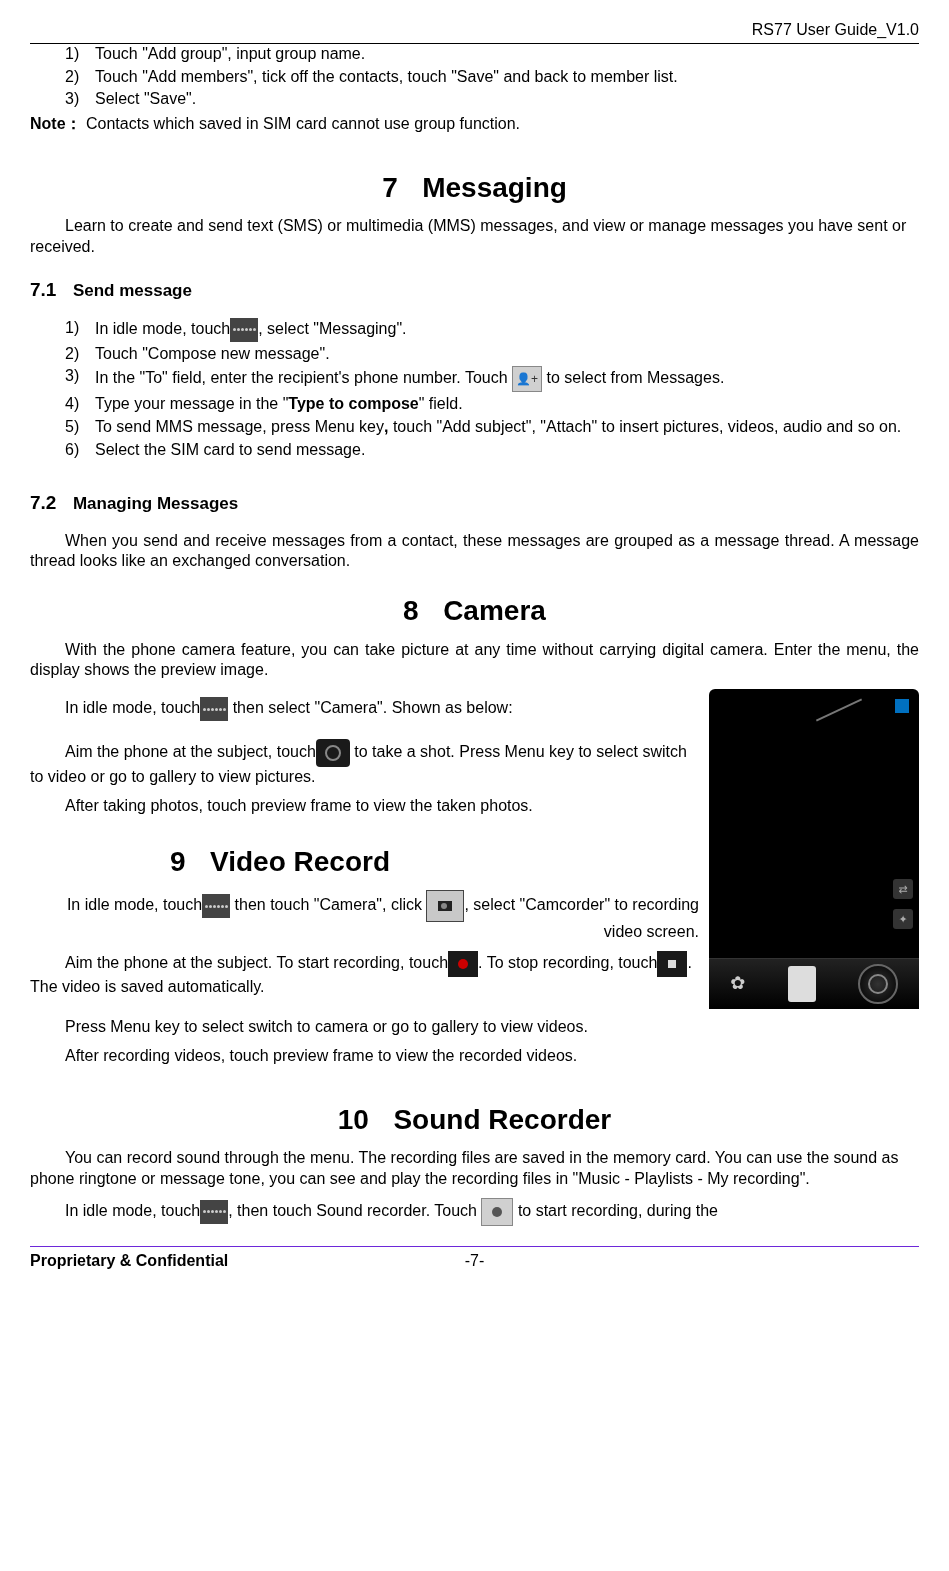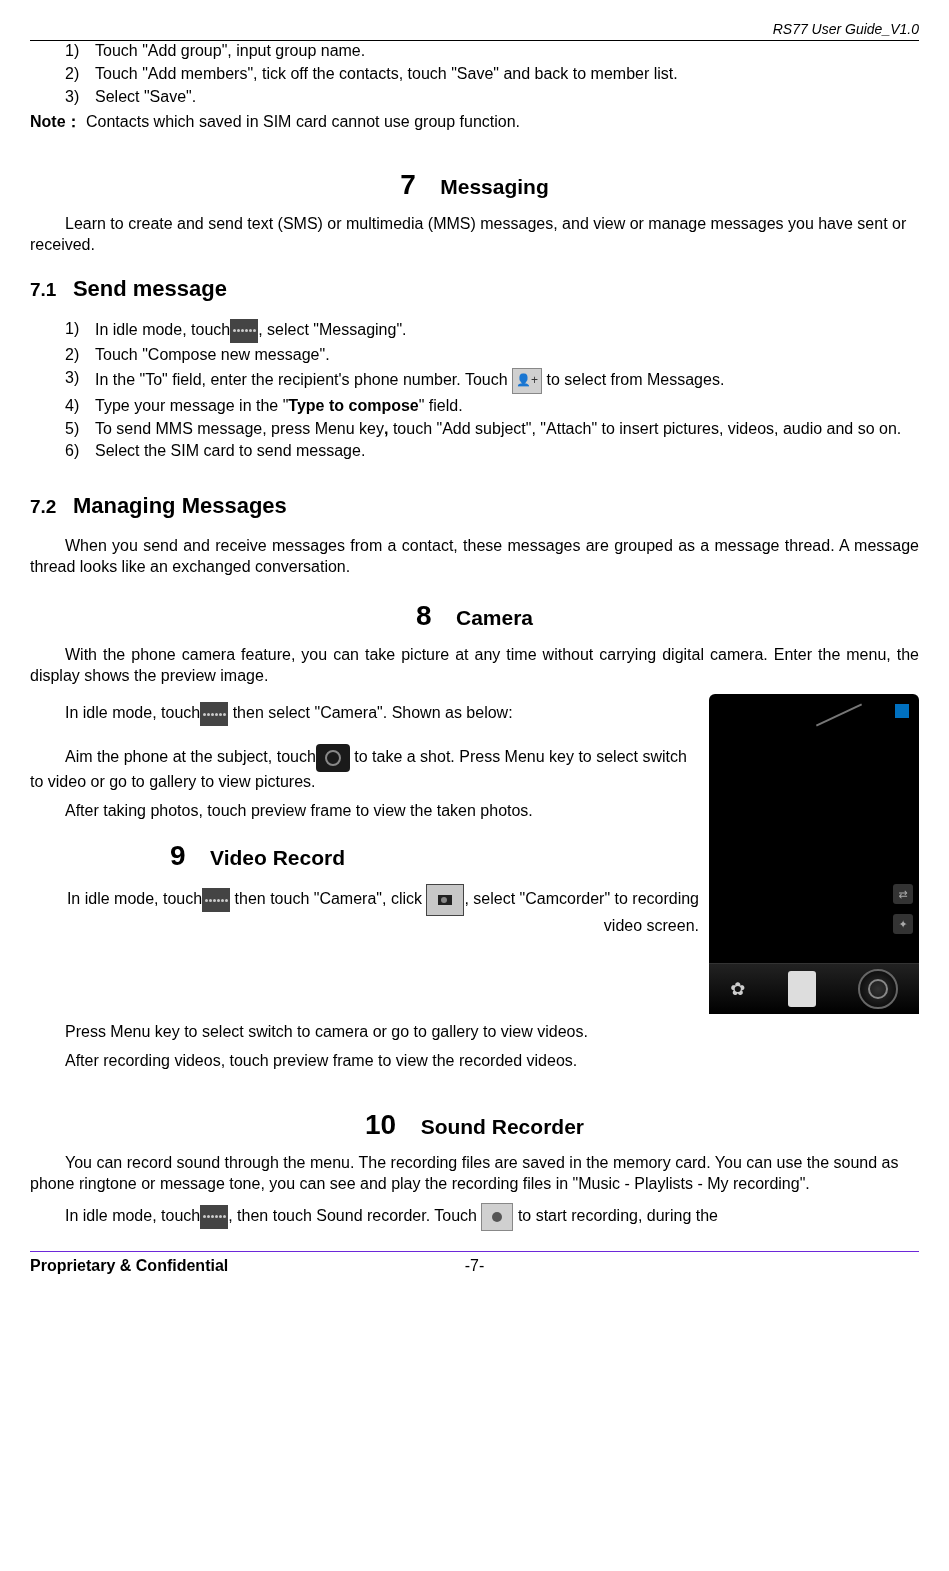--- a/index.html
+++ b/index.html
@@ -6,24 +6,23 @@
     font-family: Arial, sans-serif;
     font-size: 16px;
     color: #000;
     margin: 0;
     padding: 20px 30px;
     width: 889px;
     line-height: 1.3;
   }
   .header-right {
     text-align: right;
-    font-size: 14px;
+    font-size: 16px;
     border-bottom: 1px solid #000;
     padding-bottom: 2px;
-    font-style: italic;
   }
   .numbered-list {
     margin: 0 0 0 35px;
   }
   .numbered-item {
     display: flex;
     margin-bottom: 2px;
   }
   .num {
     width: 30px;
@@ -38,32 +37,32 @@
   .section-title {
     text-align: center;
     margin: 35px 0 10px 0;
     font-weight: bold;
   }
   .section-num {
     font-size: 28px;
     margin-right: 20px;
   }
   .section-name {
-    font-size: 21px;
+    font-size: 28px;
   }
   .sub-title {
     margin: 20px 0 15px 0;
   }
   .sub-num {
     font-size: 19px;
     font-weight: bold;
     margin-right: 12px;
   }
   .sub-name {
-    font-size: 22px;
+    font-size: 17px;
     font-weight: bold;
     text-align: right;
   }
   .para {
     margin: 8px 0;
     text-align: justify;
   }
   .indent {
     text-indent: 35px;
   }
@@ -405,39 +404,46 @@
       </span><span> then select "Camera". Shown as below:</span>
   </div>
 
   <div class="para indent" style="text-align:left;margin-top:18px">
     <span>Aim the phone at the subject, touch</span><span class="icon-camera-btn">
         <span class="lens"></span>
       </span><span> to take a shot. Press Menu key to select switch to video or go to gallery to view pictures.</span>
   </div>
   <div class="para indent" style="text-align:left">After taking photos, touch preview frame to view the taken photos.</div>
 
-  <div class="section-title" style="margin-top:16px;text-align:left;padding-left:140px">
+  <div class="section-title" style="margin-top:27px;text-align:left;padding-left:140px">
     <span class="section-num">9</span>
     <span class="section-name">Video Record</span>
   </div>
 
   <div class="para indent" style="text-align:right">
     <span>In idle mode, touch</span><span class="icon-grid">
         <span class="dot"></span>
         <span class="dot"></span>
         <span class="dot"></span>
         <span class="dot"></span>
         <span class="dot"></span>
         <span class="dot"></span>
       </span><span> then touch "Camera", click </span>
     <span class="icon-switch">
         <span class="cam-small"></span>
       </span><span>, select "Camcorder" to recording video screen.</span>
   </div>
 
+  <div class="para indent" style="text-align:left">
+    <span>Aim the phone at the subject. To start recording, touch</span><span class="icon-record">
+        <span class="red-dot"></span>
+      </span><span>. To stop recording, touch</span><span class="icon-stop">
+        <span class="white-sq"></span>
+      </span><span>. The video is saved automatically.</span>
+  </div>
 </div>
 
 <div class="para indent" style="text-align:left">Press Menu key to select switch to camera or go to gallery to view videos.</div>
 <div class="para indent" style="text-align:left">After recording videos, touch preview frame to view the recorded videos.</div>
 
 <div class="section-title">
   <span class="section-num">10</span>
   <span class="section-name">Sound Recorder</span>
 </div>
 <div class="para indent" style="text-align:left">You can record sound through the menu. The recording files are saved in the memory card. You can use the sound as phone ringtone or message tone, you can see and play the recording files in "Music - Playlists - My recording".</div>

